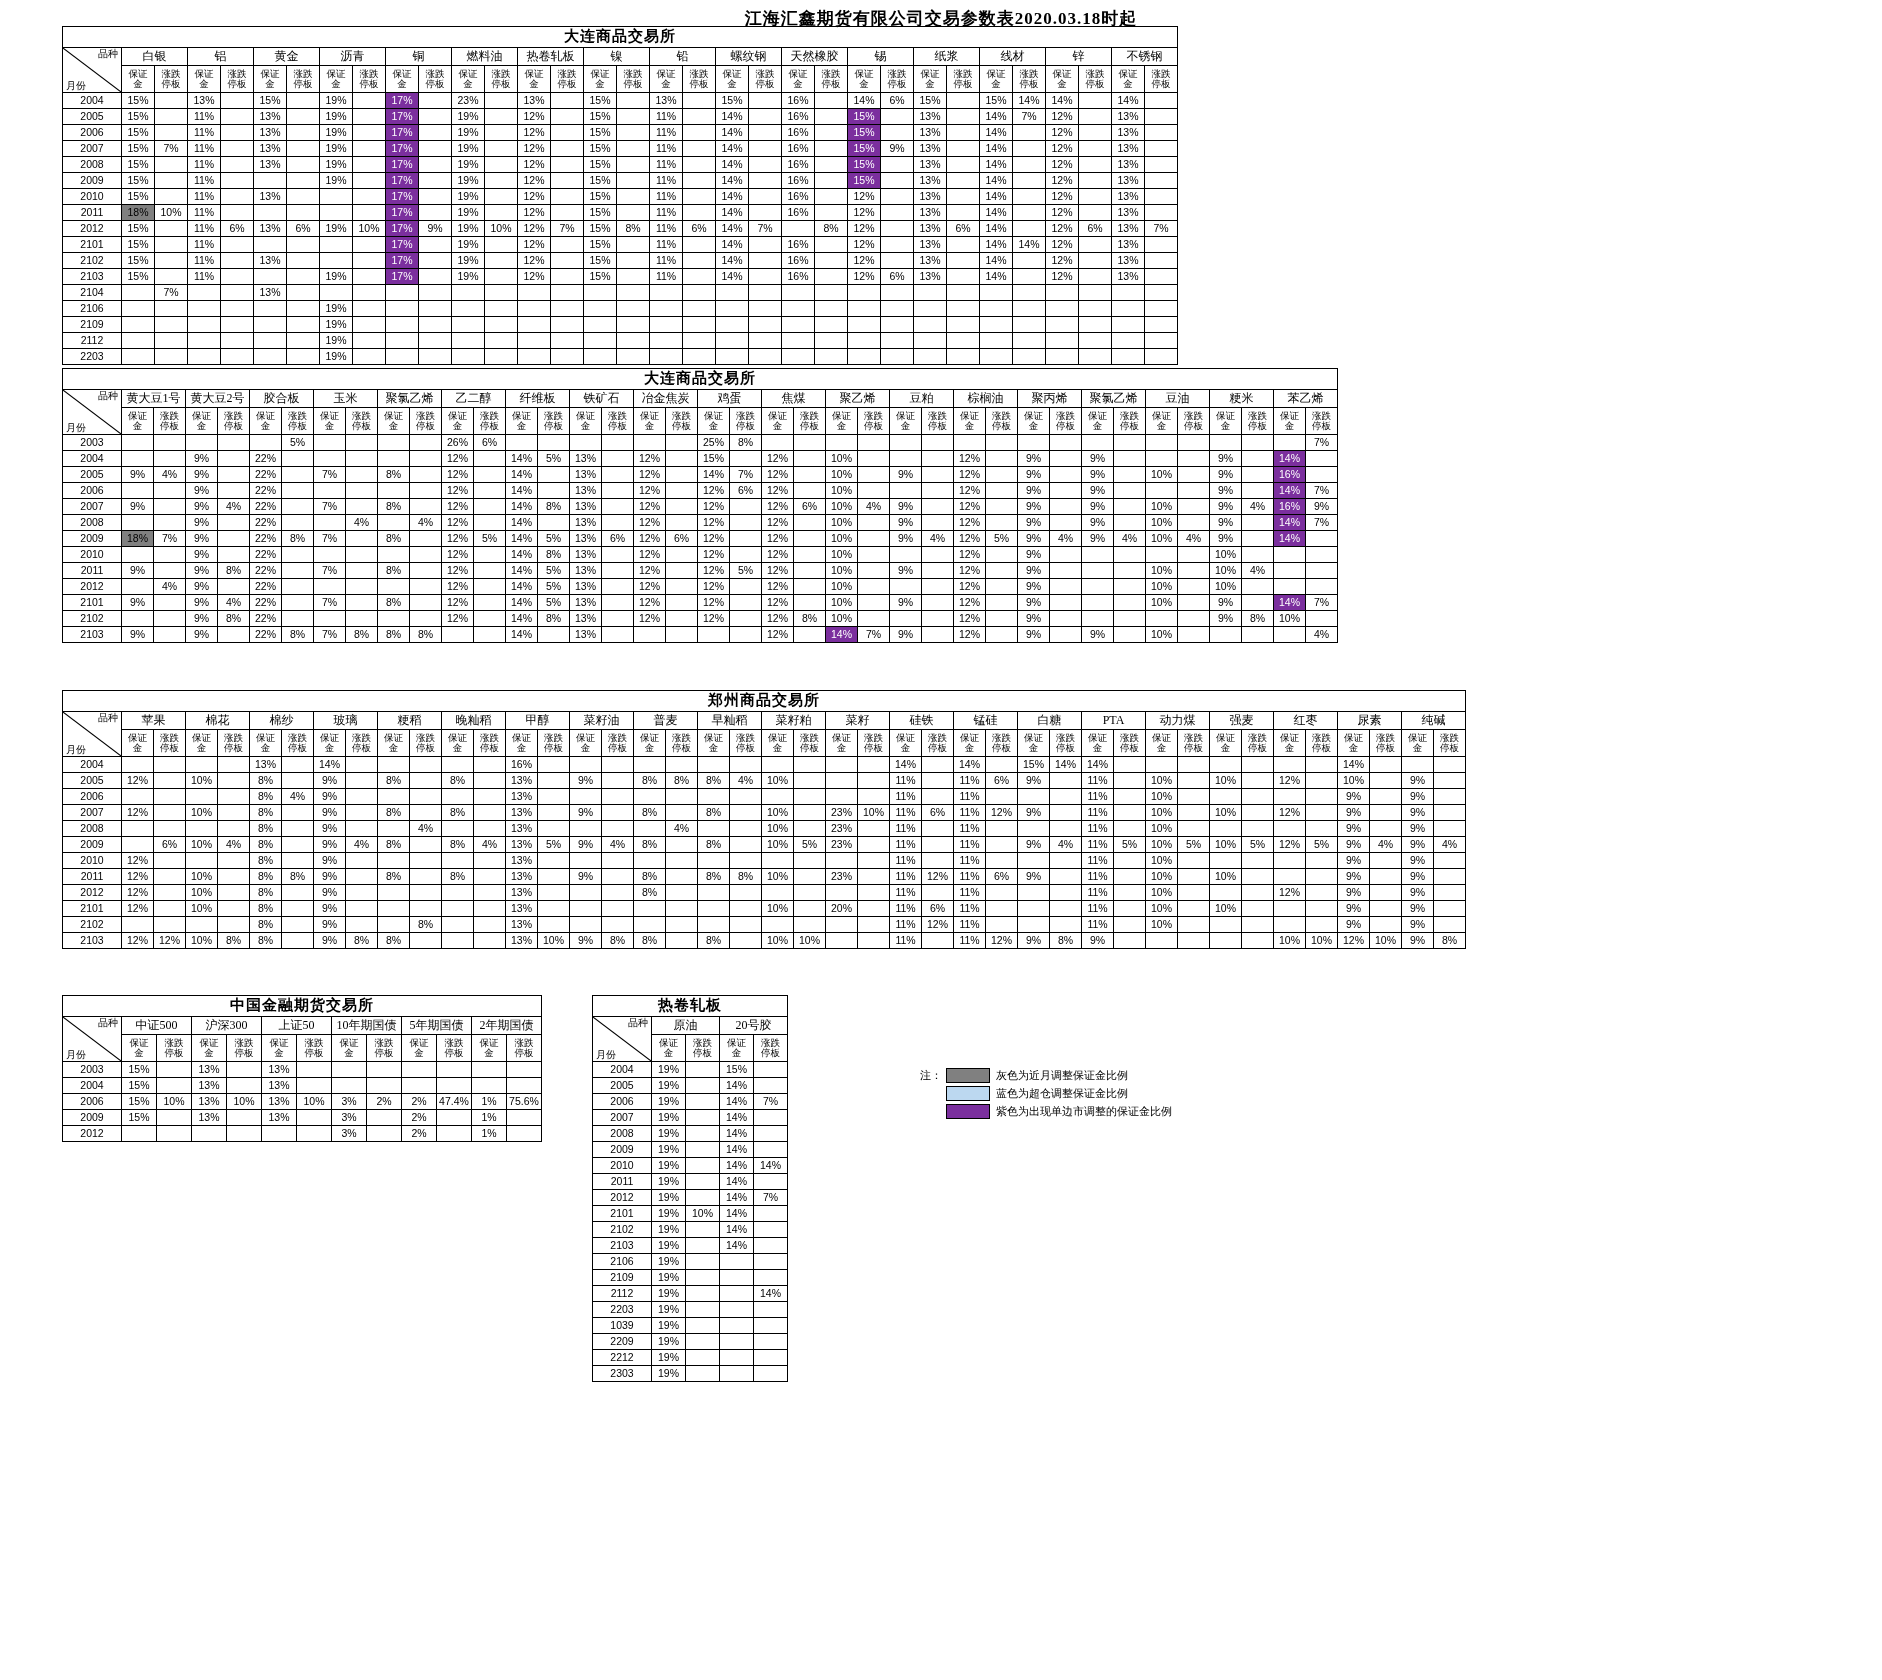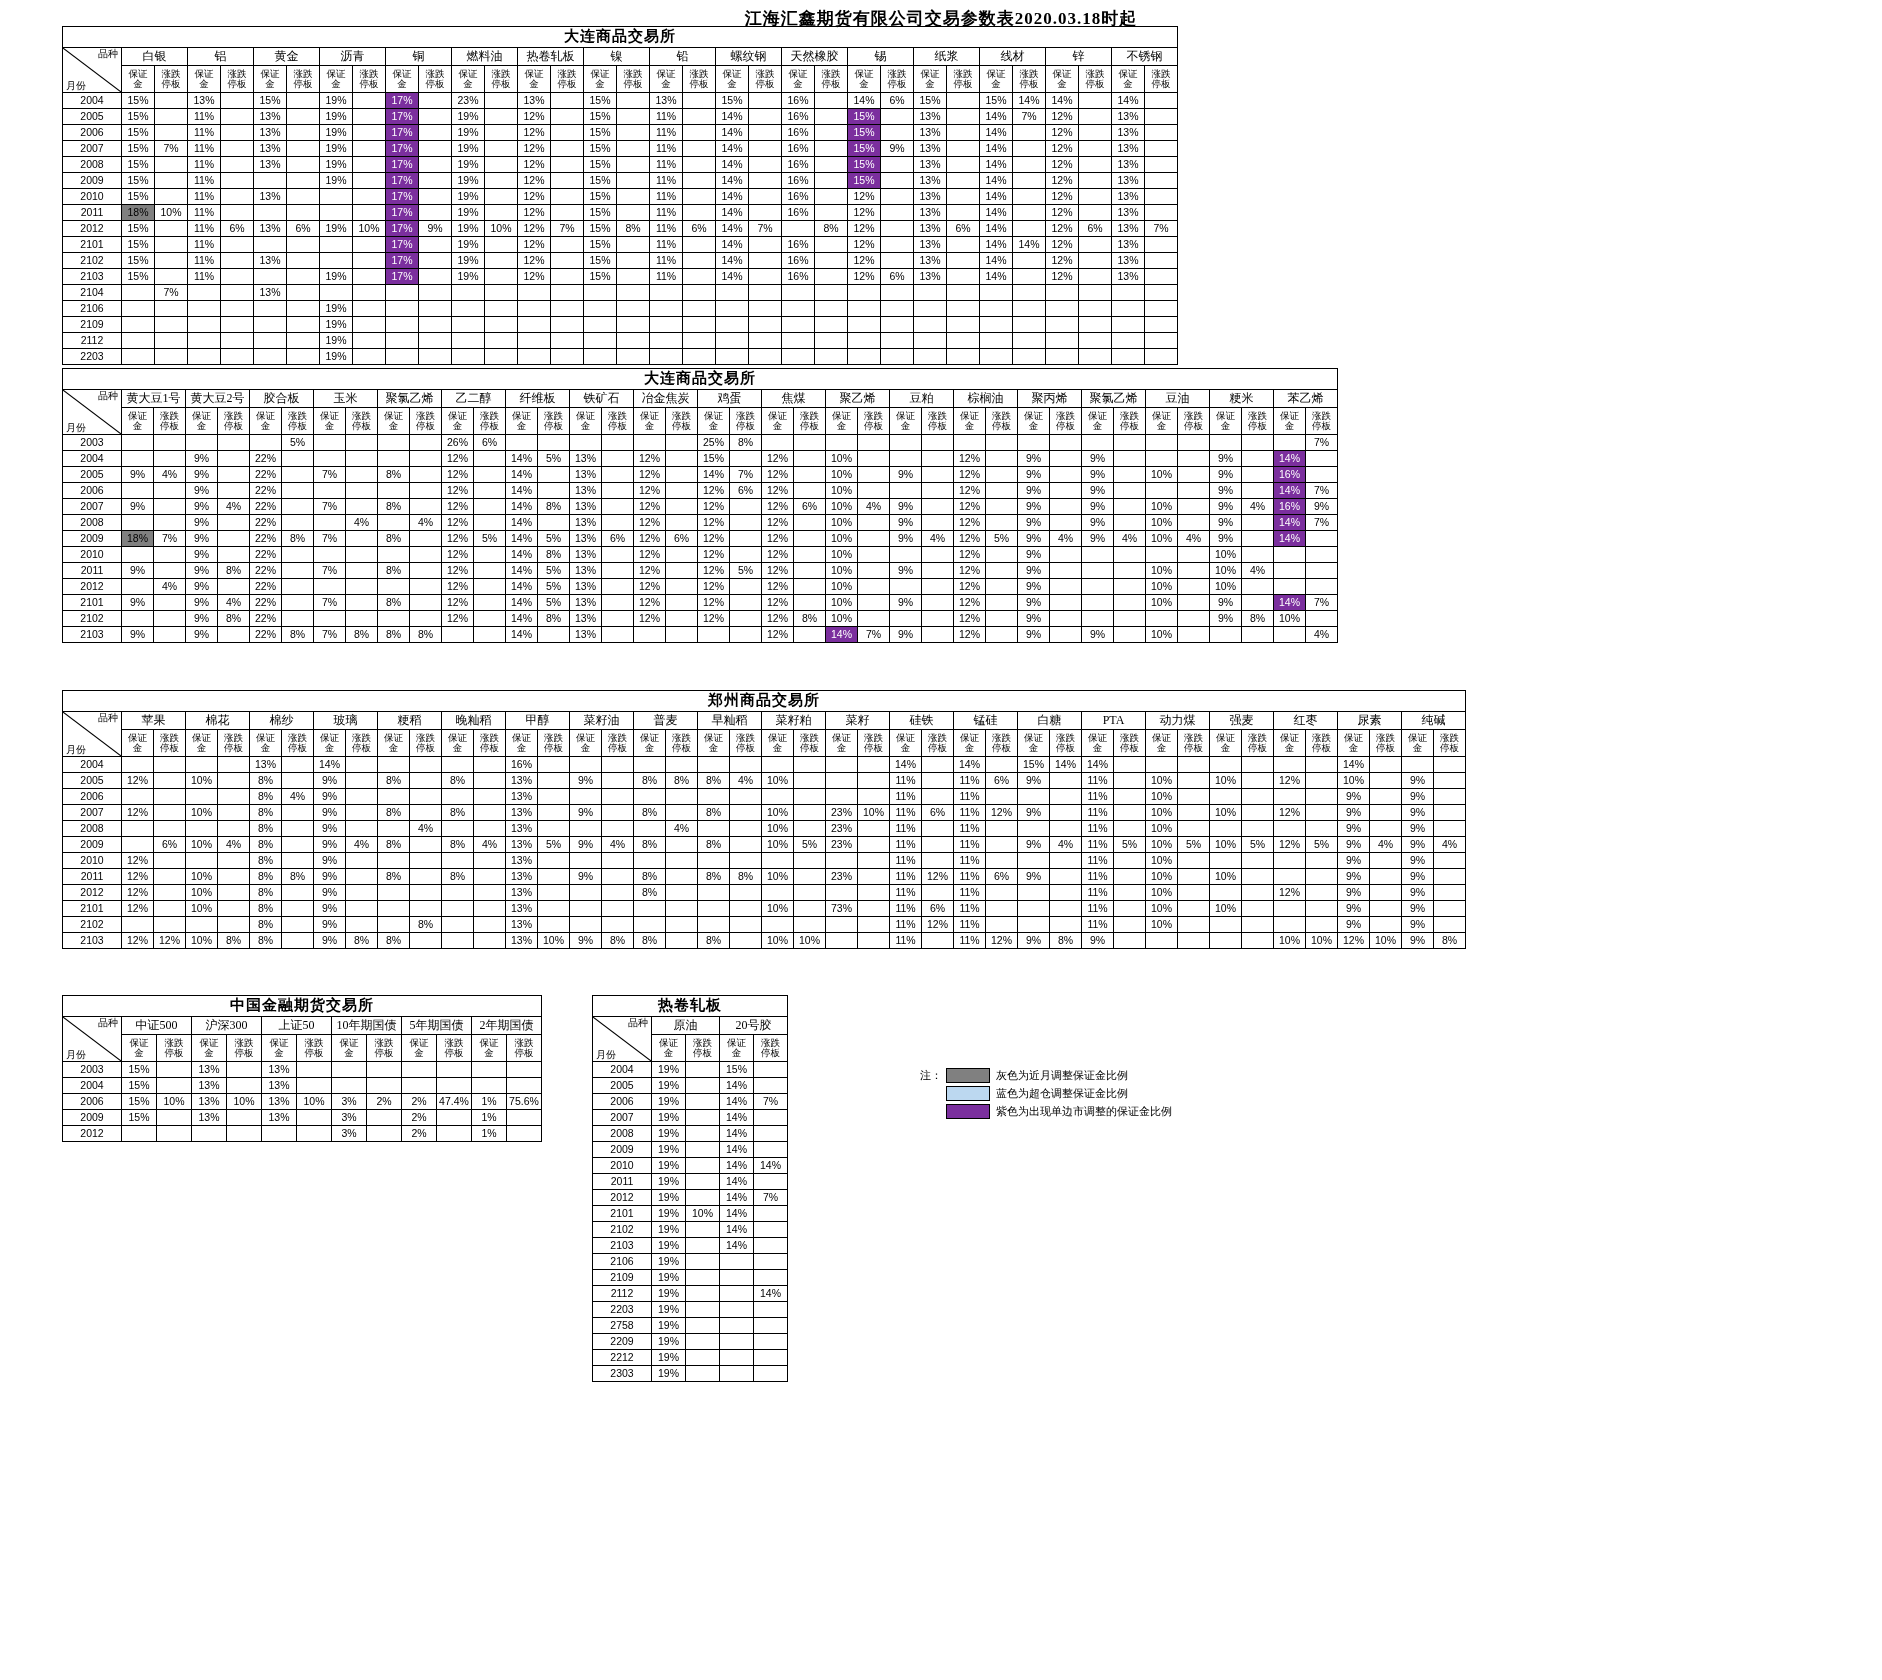--- a/index.html
+++ b/index.html
@@ -1803,21 +1803,21 @@
           <td class="val" style="width:31px">13%</td>
           <td class="val" style="width:31px"></td>
           <td class="val" style="width:31px"></td>
           <td class="val" style="width:31px"></td>
           <td class="val" style="width:31px"></td>
           <td class="val" style="width:31px"></td>
           <td class="val" style="width:31px"></td>
           <td class="val" style="width:31px"></td>
           <td class="val" style="width:31px">10%</td>
           <td class="val" style="width:31px"></td>
-          <td class="val" style="width:31px">73%</td>
+          <td class="val" style="width:31px">20%</td>
           <td class="val" style="width:31px"></td>
           <td class="val" style="width:31px">11%</td>
           <td class="val" style="width:31px">6%</td>
           <td class="val" style="width:31px">11%</td>
           <td class="val" style="width:31px"></td>
           <td class="val" style="width:31px"></td>
           <td class="val" style="width:31px"></td>
           <td class="val" style="width:31px">11%</td>
           <td class="val" style="width:31px"></td>
           <td class="val" style="width:31px">10%</td>
@@ -2166,21 +2166,21 @@
           <td class="val" style="width:33px">14%</td>
         </tr>
         <tr>
           <td class="mon" style="width:40px">2203</td>
           <td class="val" style="width:33px">19%</td>
           <td class="val" style="width:33px"></td>
           <td class="val" style="width:33px"></td>
           <td class="val" style="width:33px"></td>
         </tr>
         <tr>
-          <td class="mon" style="width:40px">2758</td>
+          <td class="mon" style="width:40px">1039</td>
           <td class="val" style="width:33px">19%</td>
           <td class="val" style="width:33px"></td>
           <td class="val" style="width:33px"></td>
           <td class="val" style="width:33px"></td>
         </tr>
         <tr>
           <td class="mon" style="width:40px">2209</td>
           <td class="val" style="width:33px">19%</td>
           <td class="val" style="width:33px"></td>
           <td class="val" style="width:33px"></td>

